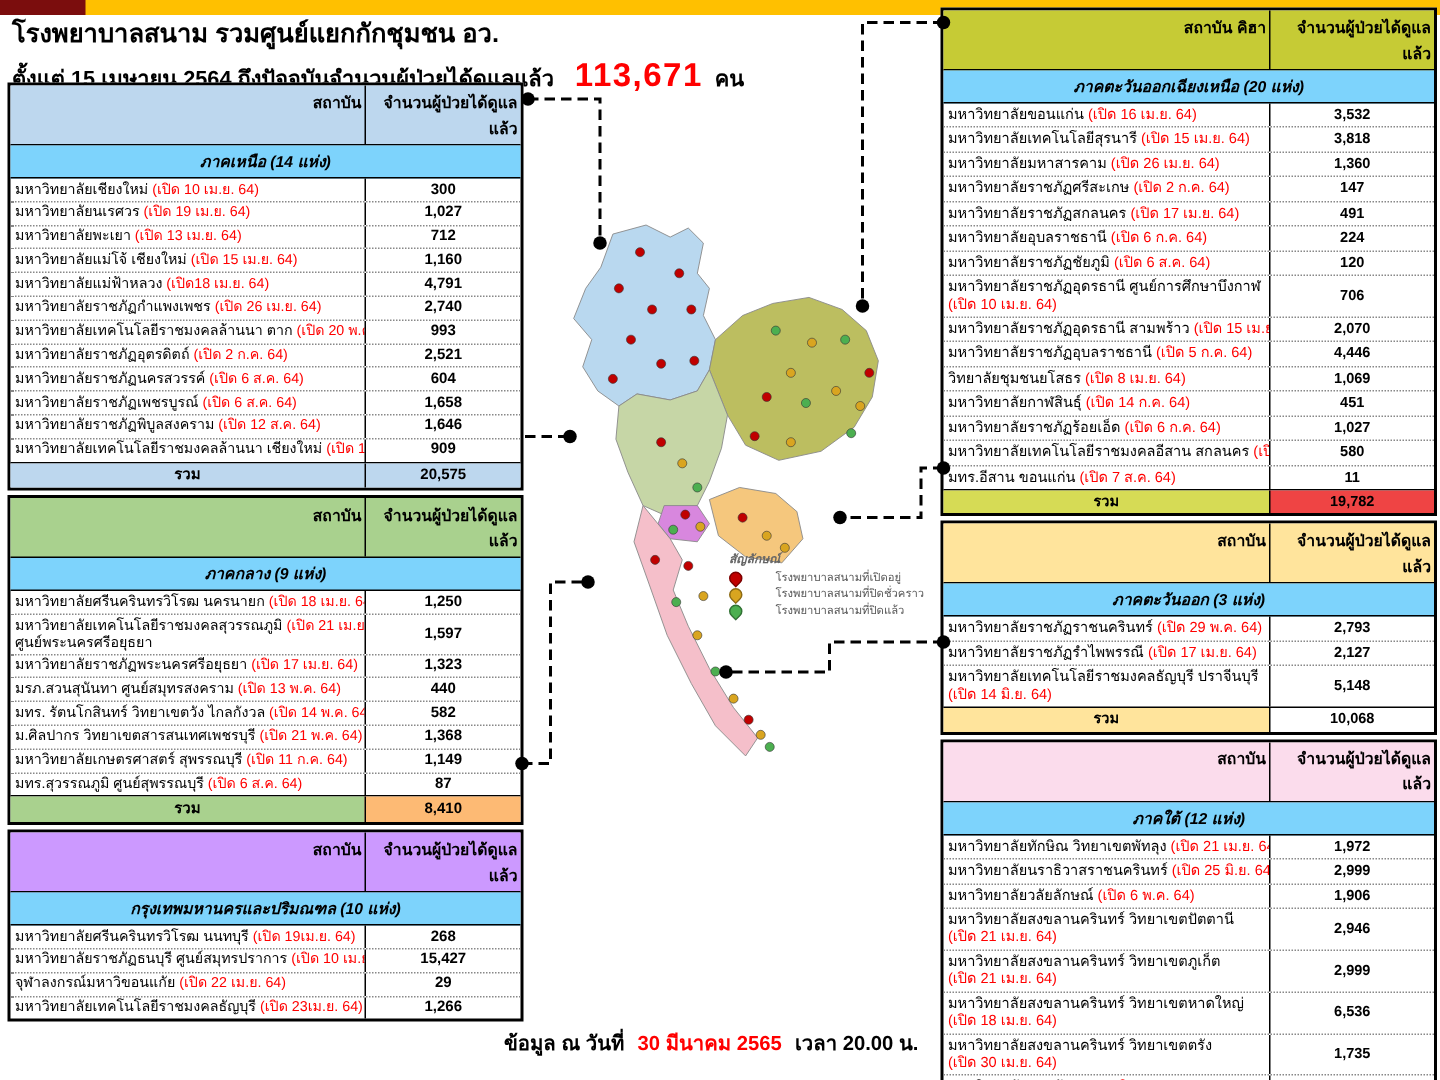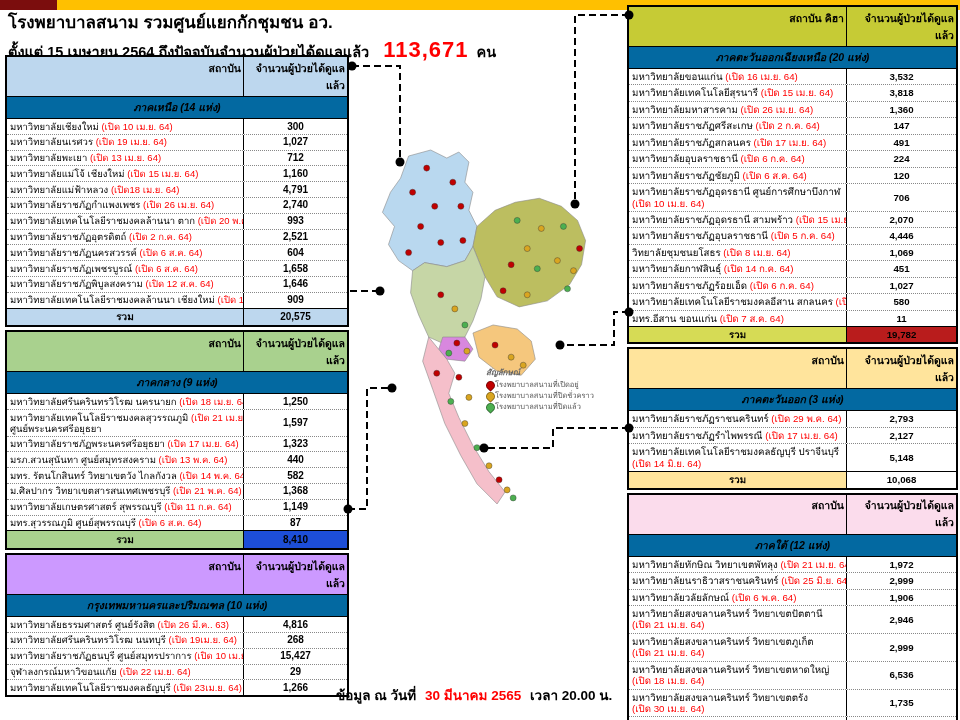--- a/index.html
+++ b/index.html
@@ -21,42 +21,42 @@
   .col{position:absolute}
   #left-col{left:5px;top:55px;width:344px}
   #right-col{left:627px;top:5px;width:331px}
 
   .rtable{border:2px solid #000;background:#fff;margin-bottom:3px}
   .thead{display:flex;border-bottom:1.5px solid #000;font-weight:bold;text-align:right;align-items:stretch}
   .th{padding:2.5px 2px;font-size:10.5px}
   .th.name{flex:1}
   .th.val,.cell.val{width:104px;border-left:1.5px solid #000;box-sizing:border-box}
   #right-col .th.val,#right-col .cell.val{width:110px}
-  .section{font-size:10.5px;font-weight:bold;font-style:italic;text-align:center;padding:2px;border-bottom:1.5px solid #000;background:#0369a1}
+  .section{font-size:10.5px;font-weight:bold;font-style:italic;text-align:center;padding:2px;border-bottom:1.5px solid #000;background:#7dd3fc}
   .row{display:flex}
   .row + .row{border-top:1px dotted #888}
   .cell{padding:1.5px 3px;font-size:9.5px;line-height:1.18}
   #right-col .cell{padding:2px 3px;font-size:9.7px}
   .cell.name{flex:1;white-space:nowrap;overflow:hidden}
   .cell.val{display:flex;align-items:center;justify-content:center;font-size:10px;font-weight:bold;white-space:nowrap}
   .date{color:#FF0000}
   .date.block{display:block}
   .name2{display:block}
   .trow{display:flex;border-top:1.5px solid #000;font-weight:bold}
   .trow .cell{font-size:10px;padding:2.5px;text-align:center}
   .trow .cell.name{white-space:nowrap}
 
   
   #map{position:absolute;left:368px;top:148px;width:232px;height:362px}
   #map svg{width:100%;height:100%}
 
   
   #legend{position:absolute;left:486px;top:366px;width:135px}
   .legend-title{font-size:8px;font-style:italic;font-weight:bold;color:#666}
-  .legend-item{display:flex;align-items:center;gap:0;font-size:7.5px;color:#555;margin-top:2px;line-height:1.1}
+  .legend-item{display:flex;align-items:center;gap:22px;font-size:7.5px;color:#555;margin-top:2px;line-height:1.1}
   .legend-pin{width:7px;height:7px;border-radius:50% 50% 50% 0;transform:rotate(-45deg);border:1px solid rgba(0,0,0,.35);flex:0 0 auto}
 
   
   #footer{position:absolute;left:336px;top:684px;font-size:13.5px;font-weight:bold;white-space:nowrap}
   #footer .red{color:#FF0000;margin:0 5px}
 
   
   #connectors{position:absolute;left:0;top:0;width:960px;height:720px;pointer-events:none}
 </style>
 </head>
@@ -167,33 +167,29 @@
       <div class="row">
         <div class="cell name"><span class="nm">มหาวิทยาลัยเกษตรศาสตร์ สุพรรณบุรี</span><span class="date"> (เปิด 11 ก.ค. 64)</span></div>
         <div class="cell val">1,149</div>
       </div>
       <div class="row">
         <div class="cell name"><span class="nm">มทร.สุวรรณภูมิ ศูนย์สุพรรณบุรี</span><span class="date"> (เปิด 6 ส.ค. 64)</span></div>
         <div class="cell val">87</div>
       </div>
       <div class="trow">
         <div class="cell name" style="background: rgb(169, 209, 142);">รวม</div>
-        <div class="cell val" style="background: #1d4ed8;">8,410</div>
+        <div class="cell val" style="background: #fdba74;">8,410</div>
       </div>
     </div>
     <div class="rtable tbl-bangkok">
       <div class="thead" style="background: rgb(204, 153, 255);">
         <div class="th name">สถาบัน</div>
         <div class="th val">จำนวนผู้ป่วยได้ดูแลแล้ว</div>
       </div>
       <div class="section">กรุงเทพมหานครและปริมณฑล (10 แห่ง)</div>
-      <div class="row">
-        <div class="cell name"><span class="nm">มหาวิทยาลัยธรรมศาสตร์ ศูนย์รังสิต</span><span class="date"> (เปิด 26 มี.ค.. 63)</span></div>
-        <div class="cell val">4,816</div>
-      </div>
       <div class="row">
         <div class="cell name"><span class="nm">มหาวิทยาลัยศรีนครินทรวิโรฒ นนทบุรี</span><span class="date"> (เปิด 19เม.ย. 64)</span></div>
         <div class="cell val">268</div>
       </div>
       <div class="row">
         <div class="cell name"><span class="nm">มหาวิทยาลัยราชภัฏธนบุรี ศูนย์สมุทรปราการ</span><span class="date"> (เปิด 10 เม.ย. 64)</span></div>
         <div class="cell val">15,427</div>
       </div>
       <div class="row">
         <div class="cell name"><span class="nm">จุฬาลงกรณ์มหาวิขอนแกัย</span><span class="date"> (เปิด 22 เม.ย. 64)</span></div>
@@ -267,21 +263,21 @@
       <div class="row">
         <div class="cell name"><span class="nm">มหาวิทยาลัยเทคโนโลยีราชมงคลอีสาน สกลนคร</span><span class="date"> (เปิด 21 ก.ค. 64)</span></div>
         <div class="cell val">580</div>
       </div>
       <div class="row">
         <div class="cell name"><span class="nm">มทร.อีสาน ขอนแก่น</span><span class="date"> (เปิด 7 ส.ค. 64)</span></div>
         <div class="cell val">11</div>
       </div>
       <div class="trow">
         <div class="cell name" style="background: rgb(214, 219, 85);">รวม</div>
-        <div class="cell val" style="background: #b91c1c;">19,782</div>
+        <div class="cell val" style="background: #ef4444;">19,782</div>
       </div>
     </div>
     <div class="rtable tbl-east">
       <div class="thead" style="background: rgb(255, 228, 156);">
         <div class="th name">สถาบัน</div>
         <div class="th val">จำนวนผู้ป่วยได้ดูแลแล้ว</div>
       </div>
       <div class="section">ภาคตะวันออก (3 แห่ง)</div>
       <div class="row">
         <div class="cell name"><span class="nm">มหาวิทยาลัยราชภัฏราชนครินทร์</span><span class="date"> (เปิด 29 พ.ค. 64)</span></div>

